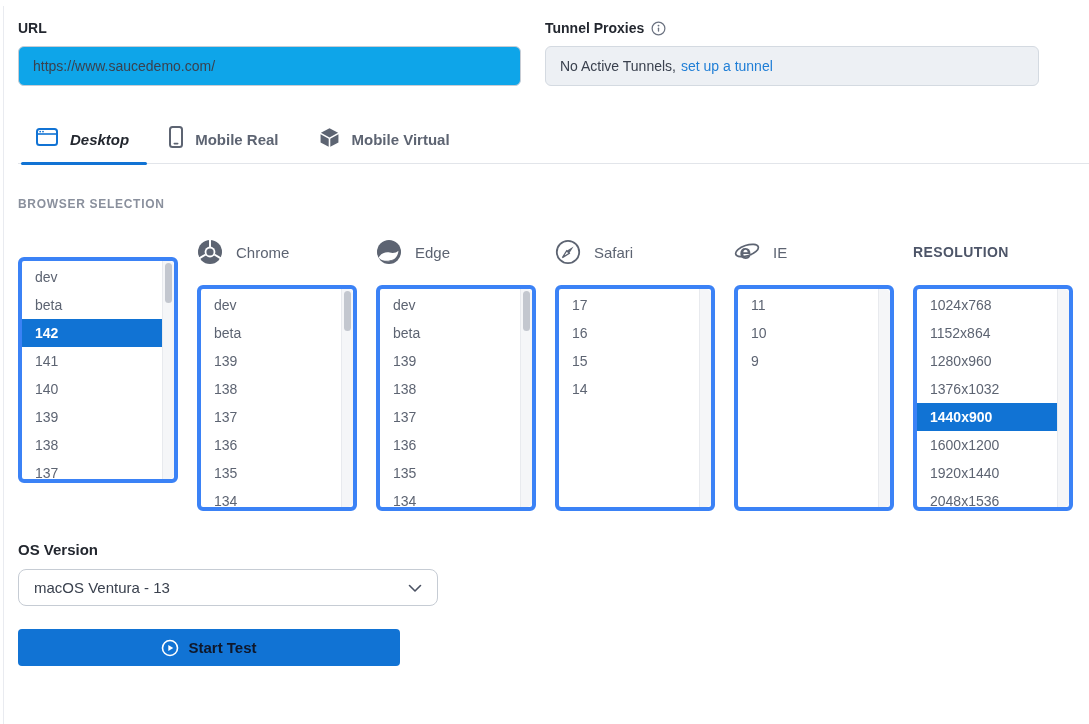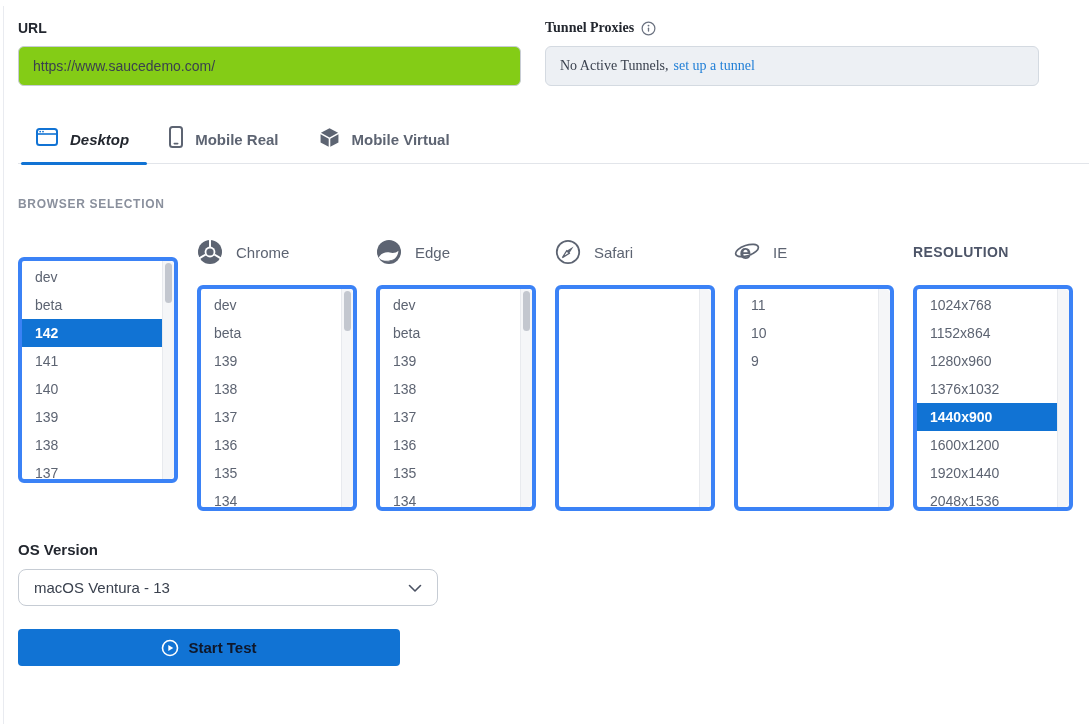--- a/index.html
+++ b/index.html
@@ -10,23 +10,23 @@
 
   .content { padding-left: 18px; }
 
   
   .top-row { display: flex; padding-top: 20px; }
   .field-label { font-size: 14px; font-weight: 700; color: #23272f; }
   .url-field { width: 503px; margin-right: 24px; }
   .text-input {
     margin-top: 10px; height: 40px; border: 1px solid #c7ccd4; border-radius: 6px;
     display: flex; align-items: center; padding: 0 14px; font-size: 14px; color: #3a414e;
-    background: #84cc16;
-  }
-  .tunnel-field { width: 494px; font-family: Liberation Serif, serif; }
+    background: #0ea5e9;
+  }
+  .tunnel-field { width: 494px; }
   .label-row { display: flex; align-items: center; gap: 7px; }
   .info-icon { display: inline-flex; margin-top: 1px; cursor: pointer; }
   .tunnel-box {
     margin-top: 10px; height: 40px; background: #edf0f4; border: 1px solid #d4dae1;
     border-radius: 6px; display: flex; align-items: center; padding: 16px 14px;
     font-size: 14px; color: #3a414e; gap: 5px;
   }
   .tunnel-link { color: #1f7ed6; cursor: pointer; text-decoration: none; }
 
   
@@ -245,20 +245,26 @@
         <span class="b-icon">
           <svg width="26" height="26" viewBox="0 0 26 26">
             <circle cx="13" cy="13" r="11.2" fill="none" stroke="#5d6472" stroke-width="1.8"></circle>
             <path fill="#5d6472" d="M18.6 7.4 L14.3 14.3 11.7 11.7 Z"></path>
             <path fill="none" stroke="#5d6472" stroke-width="1.3" d="M7.4 18.6 L11.7 11.7 14.3 14.3 Z"></path>
           </svg>
         </span>
         <span class="col-name">Safari</span>
       </div>
       <div class="list-box">
+        <div class="list-items">
+            <div class="list-item">17</div>
+            <div class="list-item">16</div>
+            <div class="list-item">15</div>
+            <div class="list-item">14</div>
+          </div>
         <div class="track">
           
         </div>
       </div>
     </div>
 
     <div class="col">
       <div class="col-header">
         <span class="b-icon">
           <svg width="26" height="26" viewBox="0 0 26 26">

